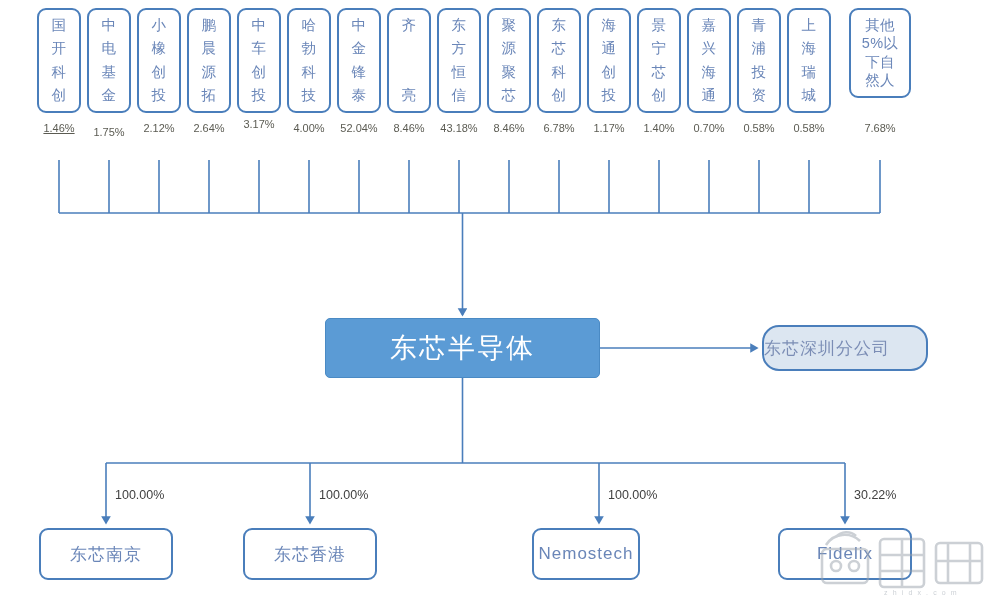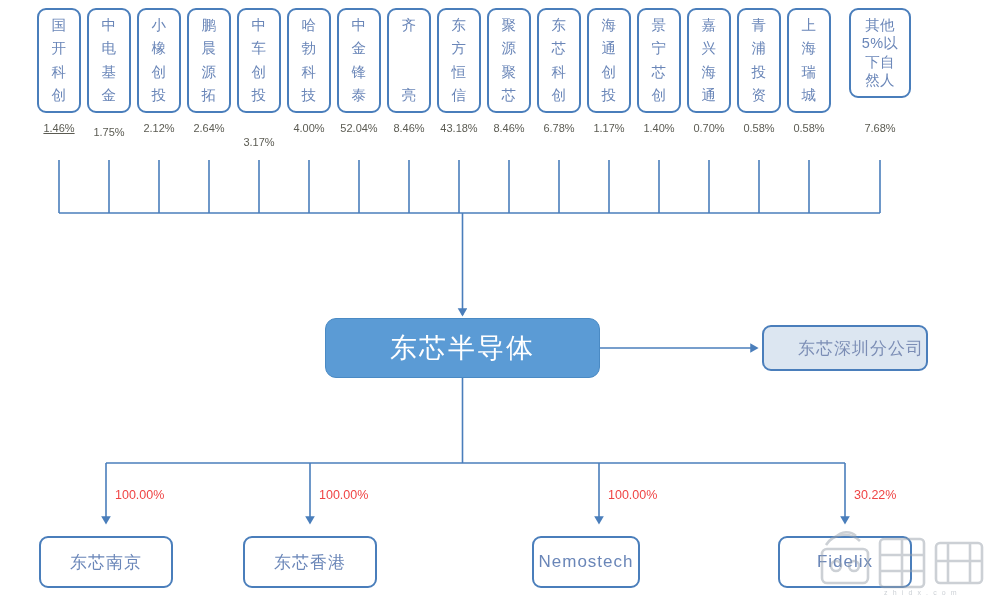--- a/index.html
+++ b/index.html
@@ -60,64 +60,62 @@
     white-space: nowrap;
     transform: translateX(-50%);
   }
 
   
   .main-box {
     position: absolute;
     box-sizing: border-box;
     background: #5b9bd5;
     border: 1.5px solid #4a8ac4;
-    border-radius: 11px;
+    border-radius: 5px;
     display: flex;
     align-items: center;
     justify-content: center;
     color: #ffffff;
     font-size: 27px;
     letter-spacing: 2px;
   }
 
   
   .branch-box {
     position: absolute;
     box-sizing: border-box;
     background: #dce6f1;
     border: 2px solid #4a7ebb;
-    border-radius: 9px;
+    border-radius: 17px;
     display: flex;
     align-items: center;
-    justify-content: center;
+    justify-content: flex-start;
     color: #7b8db5;
     font-size: 17px;
     letter-spacing: 1px;
-    padding-left: 32px;
   }
 
   
   .sub-box {
     position: absolute;
     box-sizing: border-box;
     background: #ffffff;
     border: 2px solid #4a7ebb;
     border-radius: 9px;
     display: flex;
     align-items: center;
     justify-content: center;
     color: #6a86b8;
     font-size: 17px;
     letter-spacing: 1px;
-    margin-top: 8px;
   }
   .sub-pct {
     position: absolute;
     font-size: 12.5px;
-    color: #ef4444;
+    color: #404040;
     white-space: nowrap;
   }
 
   
   #watermark {
     position: absolute;
     right: 4px;
     bottom: 6px;
     width: 190px;
     height: 78px;
@@ -208,21 +206,21 @@
       </div>
       <div class="pct" style="left: 209px; top: 122px;">2.64%</div>
       <div class="sh-box" style="left: 237px; top: 8px; width: 44px; height: 105px;">
         <div class="sh-text">
           <span>中</span>
           <span>车</span>
           <span>创</span>
           <span>投</span>
         </div>
       </div>
-      <div class="pct" style="left: 259px; top: 136px;">3.17%</div>
+      <div class="pct" style="left: 259px; top: 118px;">3.17%</div>
       <div class="sh-box" style="left: 287px; top: 8px; width: 44px; height: 105px;">
         <div class="sh-text">
           <span>哈</span>
           <span>勃</span>
           <span>科</span>
           <span>技</span>
         </div>
       </div>
       <div class="pct" style="left: 309px; top: 122px;">4.00%</div>
       <div class="sh-box" style="left: 337px; top: 8px; width: 44px; height: 105px;">

